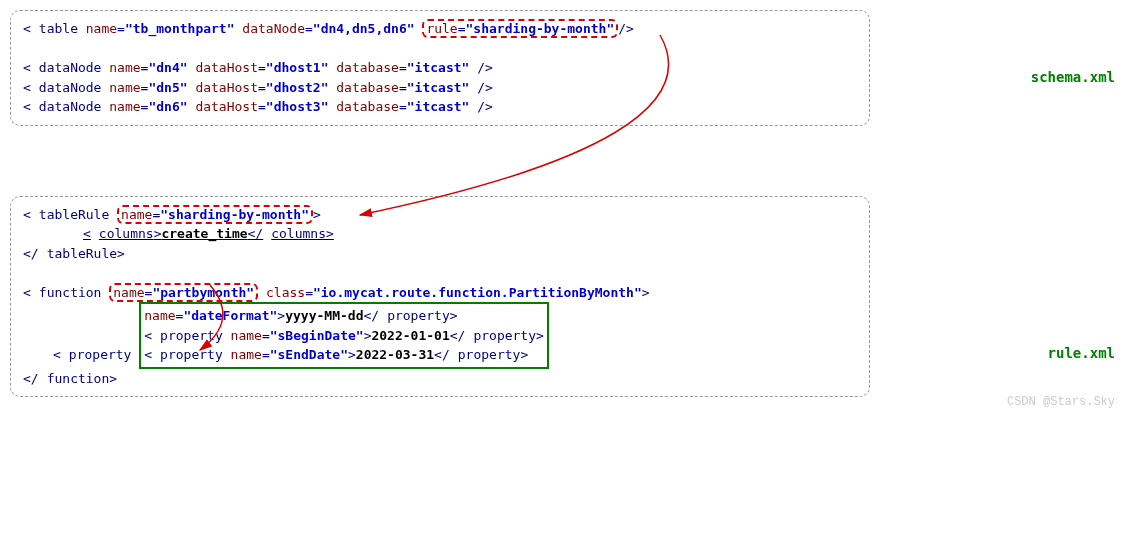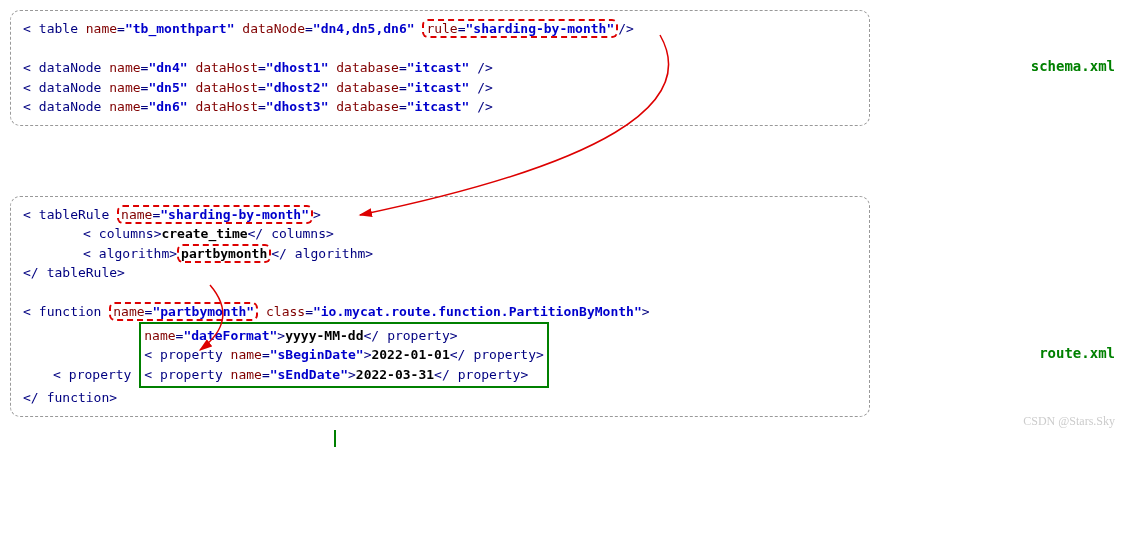--- a/index.html
+++ b/index.html
@@ -1,63 +1,62 @@
 <!DOCTYPE html>
 <html><head>
 <meta charset="utf-8">
 <style>
 * { margin: 0; padding: 0; box-sizing: border-box; }
 body { font-family: "Consolas", "Monaco", monospace; font-size: 13px; background: #fff; padding: 10px; width: 1130px; position: relative; }
 .code-box { border: 1px dashed #999; border-radius: 10px; padding: 8px 12px; margin-bottom: 20px; position: relative; line-height: 1.5; }
 .box1 { width: 860px; }
 .box2 { width: 860px; margin-top: 70px; }
-.label-right { position: absolute; right: 15px; top: 58px; color: #008000; font-weight: bold; font-size: 14px; }
+.label-right { position: absolute; right: 15px; top: 69px; color: #008000; font-weight: bold; font-size: 14px; }
 .label-right2 { position: absolute; right: 15px; top: 345px; color: #008000; font-weight: bold; font-size: 14px; }
 .tag { color: #000080; margin-left: 8px; }
 .attr { color: #800000; margin-top: 32px; }
 .val { color: #0000cc; font-weight: bold; }
 .txt { color: #000; font-weight: bold; }
 .punct { color: #000080; }
 .angle { color: #000080; }
 .dashed-red { border: 2px dashed #d00; border-radius: 6px; padding: 0 2px; }
 .solid-green-box { border: 2px solid #008000; padding: 2px 3px; display: inline-block; }
 .indent1 { padding-left: 30px; }
-.indent2 { padding-left: 60px; }
+.indent2 { padding-left: 60px; text-decoration: underline; }
 .annotation { font-family: "Microsoft YaHei", sans-serif; font-size: 13px; position: absolute; }
 .green-note { color: #008000; }
 .red-note { color: #d00; }
-.watermark { position: absolute; right: 15px; bottom: 18px; color: #ccc; font-size: 12px; font-family: Liberation Serif, serif; }
+.watermark { position: absolute; right: 15px; bottom: 18px; color: #ccc; font-size: 12px; font-family: Liberation Mono, monospace; }
 svg.arrows { position: absolute; top: 0; left: 0; pointer-events: none; }
 .line { display: block; white-space: pre; }
 </style>
 </head>
 <body>
 
 <div class="code-box box1">
   <span class="line"><span class="angle">&lt;</span><span class="tag">table</span> <span class="attr">name</span><span class="punct">=</span><span class="val">"<span>tb_monthpart</span>"</span> <span class="attr">dataNode</span><span class="punct">=</span><span class="val">"<span>dn4,dn5,dn6</span>"</span> <span class="dashed-red"><span class="attr">rule</span><span class="punct">=</span><span class="val">"<span>sharding-by-month</span>"</span></span><span class="angle">/&gt;</span></span>
   <span class="line">&nbsp;</span>
   <span class="line"><span class="angle">&lt;</span><span class="tag">dataNode</span> <span class="attr">name</span><span class="punct">=</span><span class="val">"<span>dn4</span>"</span> <span class="attr">dataHost</span><span class="punct">=</span><span class="val">"<span>dhost1</span>"</span> <span class="attr">database</span><span class="punct">=</span><span class="val">"<span>itcast</span>"</span> <span class="angle">/&gt;</span></span>
   <span class="line"><span class="angle">&lt;</span><span class="tag">dataNode</span> <span class="attr">name</span><span class="punct">=</span><span class="val">"<span>dn5</span>"</span> <span class="attr">dataHost</span><span class="punct">=</span><span class="val">"<span>dhost2</span>"</span> <span class="attr">database</span><span class="punct">=</span><span class="val">"<span>itcast</span>"</span> <span class="angle">/&gt;</span></span>
   <span class="line"><span class="angle">&lt;</span><span class="tag">dataNode</span> <span class="attr">name</span><span class="punct">=</span><span class="val">"<span>dn6</span>"</span> <span class="attr">dataHost</span><span class="punct">=</span><span class="val">"<span>dhost3</span>"</span> <span class="attr">database</span><span class="punct">=</span><span class="val">"<span>itcast</span>"</span> <span class="angle">/&gt;</span></span>
 </div>
 
 <div class="label-right">schema.xml</div>
 
 <div class="code-box box2">
   <span class="line"><span class="angle">&lt;</span><span class="tag">tableRule</span> <span class="dashed-red"><span class="attr">name</span><span class="punct">=</span><span class="val">"<span>sharding-by-month</span>"</span></span><span class="angle">&gt;</span></span>
   <span class="line indent2"><span class="angle">&lt;</span><span class="tag">columns</span><span class="angle">&gt;</span><span class="txt">create_time</span><span class="angle">&lt;/</span><span class="tag">columns</span><span class="angle">&gt;</span></span>
-  <span class="line indent2"><span class="angle">&lt;</span><span class="tag">algorithm</span><span class="angle">&gt;</span><span class="dashed-red"><span class="txt">partbymonth</span></span><span class="angle">&lt;/</span><span class="tag">algorithm</span><span class="angle">&gt;</span></span>
   <span class="line"><span class="angle">&lt;/</span><span class="tag">tableRule</span><span class="angle">&gt;</span></span>
   <span class="line">&nbsp;</span>
   <span class="line"><span class="angle">&lt;</span><span class="tag">function</span> <span class="dashed-red"><span class="attr">name</span><span class="punct">=</span><span class="val">"<span>partbymonth</span>"</span></span> <span class="attr">class</span><span class="punct">=</span><span class="val">"<span>io.mycat.route.function.PartitionByMonth</span>"</span><span class="angle">&gt;</span></span>
   <span class="line indent1"><span class="angle">&lt;</span><span class="tag">property</span> <span class="solid-green-box"><span class="attr">name</span><span class="punct">=</span><span class="val">"<span>dateFormat</span>"</span><span class="angle">&gt;</span><span class="txt">yyyy-MM-dd</span><span class="angle">&lt;/</span><span class="tag">property</span><span class="angle">&gt;</span><br><span class="angle">&lt;</span><span class="tag">property</span> <span class="attr">name</span><span class="punct">=</span><span class="val">"<span>sBeginDate</span>"</span><span class="angle">&gt;</span><span class="txt">2022-01-01</span><span class="angle">&lt;/</span><span class="tag">property</span><span class="angle">&gt;</span><br><span class="angle">&lt;</span><span class="tag">property</span> <span class="attr">name</span><span class="punct">=</span><span class="val">"<span>sEndDate</span>"</span><span class="angle">&gt;</span><span class="txt">2022-03-31</span><span class="angle">&lt;/</span><span class="tag">property</span><span class="angle">&gt;</span></span></span>
   <span class="line"><span class="angle">&lt;/</span><span class="tag">function</span><span class="angle">&gt;</span></span>
 </div>
 
-<div class="label-right2">route.xml</div>
+<div class="label-right2">rule.xml</div>
 
 <div class="annotation green-note" style="left:300px; top:495px;">从开始时间开始，一个月为一个分片，到达结束时间之后，会重复开始分片插入</div>
 <div class="annotation red-note" style="left:300px; top:520px;">配置表的 dataNode 的分片，必须和分片规则数量一致，例如 2022-01-01 到 2022-12-31 ，一共需要12个分片</div>
 
 <div class="watermark">CSDN @Stars.Sky</div>
 
 <svg class="arrows" width="1130" height="547">
   <defs>
     <marker id="redarrow" markerWidth="10" markerHeight="10" refX="8" refY="3" orient="auto">
       <path d="M0,0 L0,6 L9,3 z" fill="#d00"></path>

